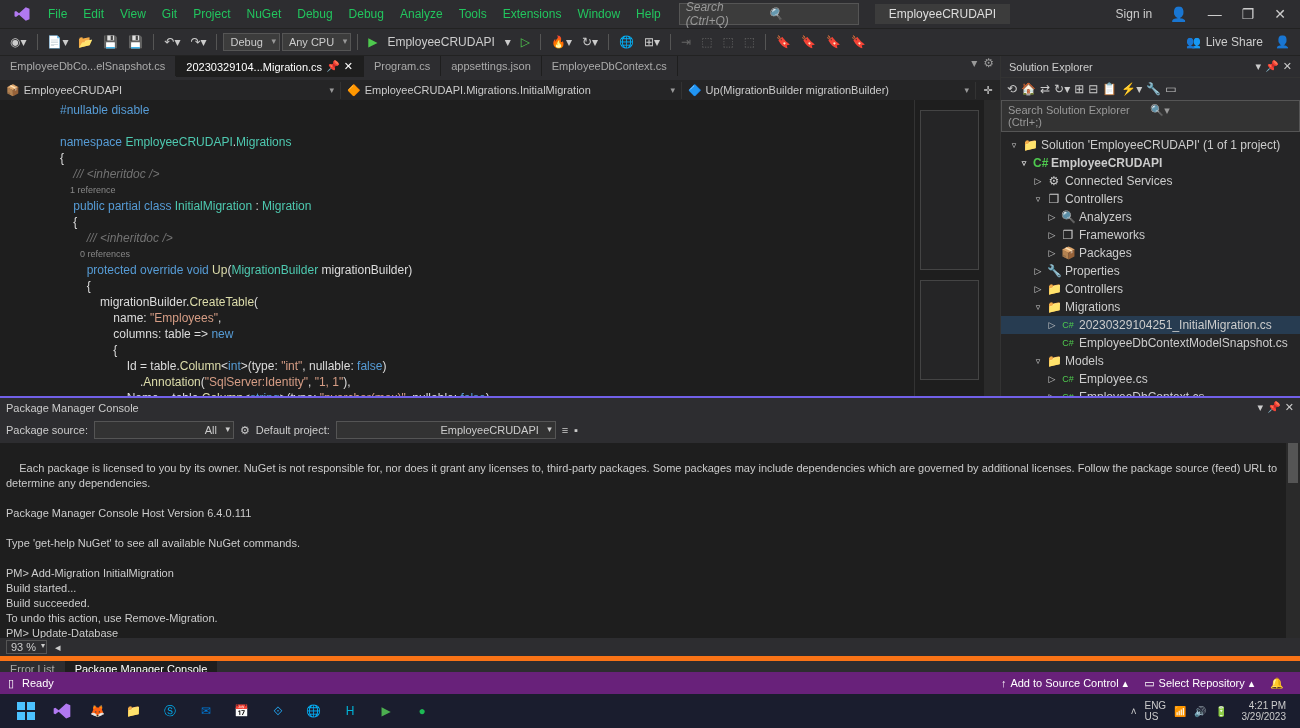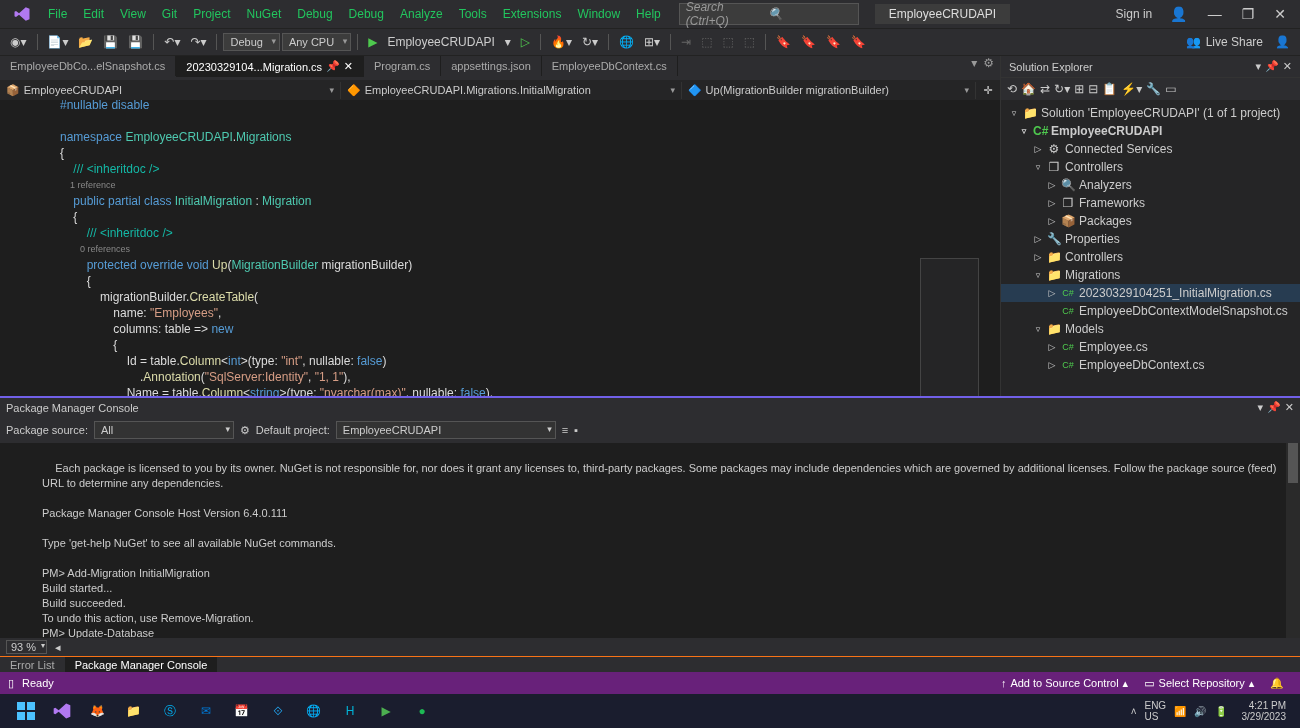--- a/index.html
+++ b/index.html
@@ -32,33 +32,33 @@
 .editor-area { flex: 1; display: flex; flex-direction: column; background: #1e1e1e; }
 .tab-bar { height: 24px; background: #2d2d30; display: flex; align-items: flex-start; }
 .tab { padding: 4px 10px; color: #aaa; font-size: 11px; border-right: 1px solid #1e1e1e; display:flex;align-items:center;gap:4px;}
 .tab.active { background: #1e1e1e; color: #fff; }
 .tab-bar .tab-end { margin-left: auto; display: flex; gap: 6px; padding: 0 6px; color: #999; }
 
 .nav-bar { height: 20px; background: #252526; display: flex; align-items: center; font-size: 11px; }
 .nav-bar .nav-item { flex: 1; padding: 2px 6px; border-right: 1px solid #333; color: #ccc; display:flex;align-items:center;gap:4px;}
 .nav-bar .nav-item::after { content: "▾"; margin-left: auto; color: #999; font-size: 9px; }
 
-.code-wrap { flex: 1; display: flex; overflow: hidden; position: relative; align-items: center; }
+.code-wrap { flex: 1; display: flex; overflow: hidden; position: relative; }
 .gutter { width: 50px; background: #1e1e1e; border-right: 0; }
 .code { flex: 1; font-family: Consolas, monospace; font-size: 12px; line-height: 16px; white-space: pre; color: #dcdcdc; padding: 2px 0 0 10px; overflow: hidden; }
 .minimap { width: 70px; background: #1e1e1e; border-left: 1px solid #333; position: relative; }
 .minimap .mm-sec { position:absolute; left:5px; right:5px; background:#252526; border:1px solid #444;}
 .minimap .mm1 { top:10px; height:160px;}
 .minimap .mm2 { top:180px; height:100px;}
 .vscroll { width: 16px; background: #2a2a2a; }
 
 .c-key { color: #569cd6; }
 .c-type { color: #4ec9b0; }
 .c-str { color: #d69d85; }
-.c-com { color: #14b8a6; }
+.c-com { color: #737373; font-style: italic; }
 .c-punc { color: #dcdcdc; }
 .c-method { color: #dcdcaa; }
 .c-ref { color: #888; font-size: 9px; }
 
 
 .solution { width: 300px; background: #252526; display: flex; flex-direction: column; border-left: 1px solid #333; }
 .sol-title { background: #2d2d30; padding: 4px 8px; font-size: 11px; color: #ccc; display: flex; align-items: center; }
 .sol-title .end { margin-left: auto; display: flex; gap: 4px; }
 .sol-toolbar { padding: 4px 6px; display: flex; gap: 4px; color: #ccc; background: #2d2d30; border-top: 1px solid #333; }
 .sol-search { background: #333; border: 1px solid #555; padding: 3px 6px; font-size: 11px; color: #999; display:flex;}
@@ -68,31 +68,31 @@
 .tree-item.selected { background: #3399ff33; }
 .tree-arrow { width: 10px; color: #ccc; font-size: 9px; text-align:center;}
 .tree-icon { width: 14px; text-align: center; }
 .ind1 { padding-left: 18px; }
 .ind2 { padding-left: 32px; }
 .ind3 { padding-left: 46px; }
 
 
 .pmc-bar { background: #2d2d30; padding: 3px 6px; font-size: 11px; border-top: 2px solid #7160e8; display:flex; align-items:center;}
 .pmc-bar .end{margin-left:auto;display:flex;gap:4px;}
-.pmc-toolbar { background: #2d2d30; padding: 4px 6px; display: flex; align-items: center; gap: 6px; font-size: 11px; }
+.pmc-toolbar { background: #2d2d30; padding: 4px 6px; display: flex; align-items: center; gap: 6px; font-size: 11px; text-align: right; }
 .pmc-toolbar .dd { background: #333; border: 1px solid #555; padding: 2px 16px 2px 6px; position: relative; }
 .pmc-toolbar .dd::after { content: "▾"; position: absolute; right: 3px; font-size: 9px; }
-.pmc-body { height: 195px; background: #1e1e1e; font-family: Consolas, monospace; font-size: 11px; line-height: 14px; padding: 4px 6px; color: #ccc; white-space: pre-wrap; overflow:hidden; position:relative;margin-left:36px;}
+.pmc-body { height: 195px; background: #1e1e1e; font-family: Consolas, monospace; font-size: 11px; line-height: 14px; padding: 4px 6px; color: #ccc; white-space: pre-wrap; overflow:hidden; position:relative;}
 .pmc-scroll{position:absolute;right:0;top:0;width:14px;height:100%;background:#2a2a2a;}
 .pmc-scroll .thumb{position:absolute;top:0;left:2px;right:2px;height:40px;background:#555;}
 .pmc-status { background: #2d2d30; padding: 0 6px; font-size: 11px; display: flex; align-items: center; height: 18px; gap:8px;}
 .pmc-status .dd2{border:1px solid #555; padding:0 10px 0 4px;position:relative;}
 .pmc-status .dd2::after{content:"▾";position:absolute;right:1px;font-size:8px;}
 
-.bottom-tabs { background: #2d2d30; display: flex; height: 18px; font-size: 11px; border-top: 1px solid #f97316; }
+.bottom-tabs { background: #2d2d30; display: flex; height: 18px; font-size: 11px; border-top: 5px solid #f97316; }
 .bottom-tabs .btab { padding: 2px 10px; color: #aaa; }
 .bottom-tabs .btab.active { background: #1e1e1e; color: #fff; }
 
 
 .statusbar { position: absolute; bottom: 34px; left: 0; right: 0; height: 22px; background: #68217a; color: #fff; display: flex; align-items: center; padding: 0 8px; font-size: 11px; }
 .statusbar .sp { flex: 1; }
 .statusbar .sitem { padding: 0 8px; display:flex;align-items:center;gap:4px;}
 
 
 .taskbar { position: absolute; bottom: 0; left: 0; right: 0; height: 34px; background: #1a1d2e; display: flex; align-items: center; padding: 0 8px; }
@@ -230,20 +230,24 @@
       <span>🏠</span>
       <span>⇄</span>
       <span>↻▾</span>
       <span>⊞</span>
       <span>⊟</span>
       <span>📋</span>
       <span>⚡▾</span>
       <span>🔧</span>
       <span>▭</span>
     </div>
+    <div class="sol-search">
+      <span>Search Solution Explorer (Ctrl+;)</span>
+      <span>🔍▾</span>
+    </div>
     <div class="tree" id="tree">
       <div class="tree-item">
         <span class="tree-arrow">▿</span>
           <span class="tree-icon">📁</span>
         <span>Solution 'EmployeeCRUDAPI' (1 of 1 project)</span>
       </div>
       <div class="tree-item ind1" style="font-weight:bold">
         <span class="tree-arrow">▿</span>
           <span class="tree-icon" style="color:#4ec94e">C#</span>
         <span>EmployeeCRUDAPI</span>

